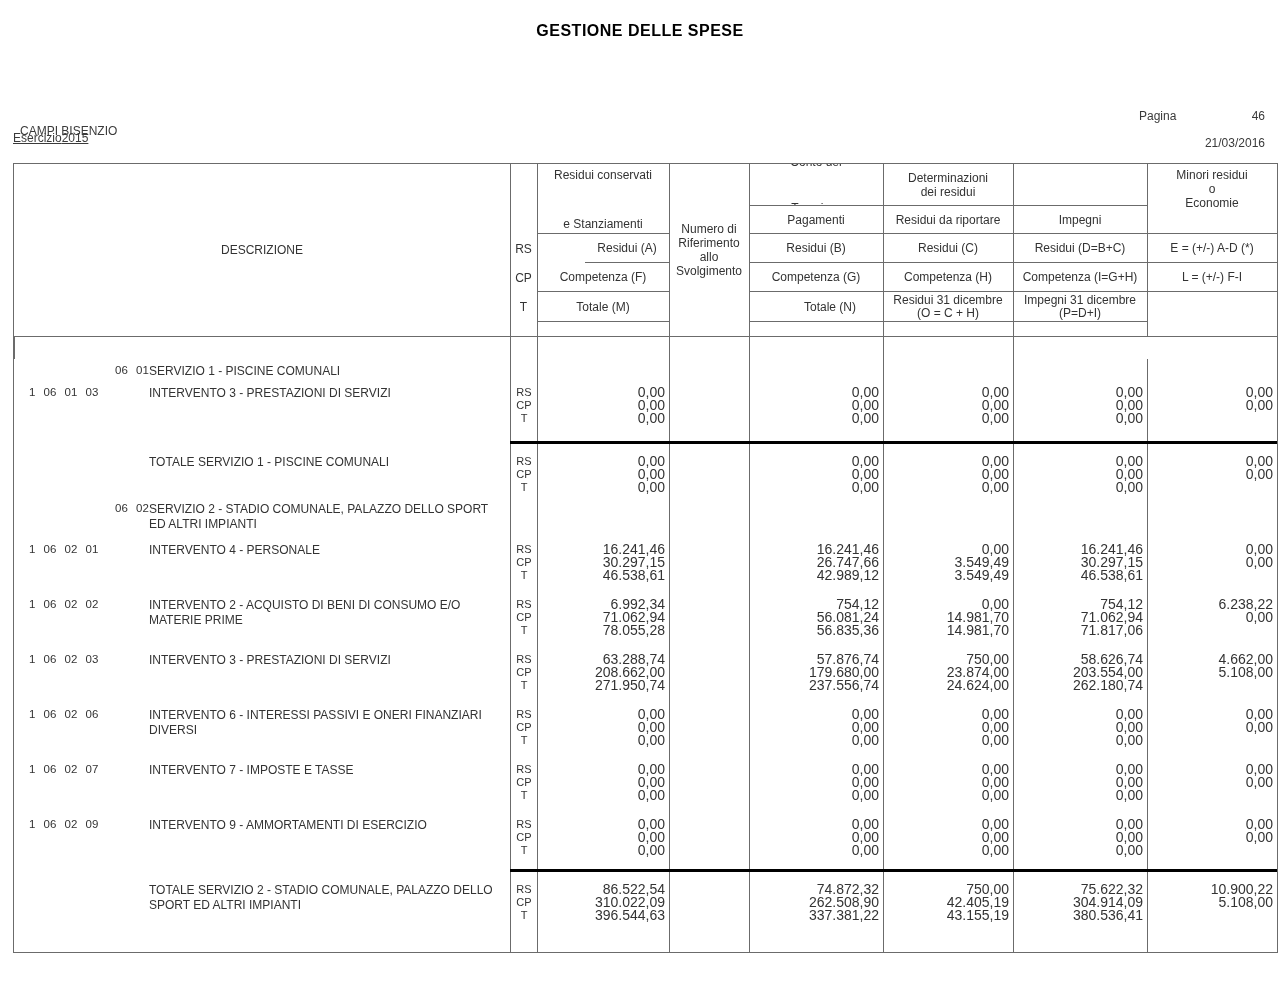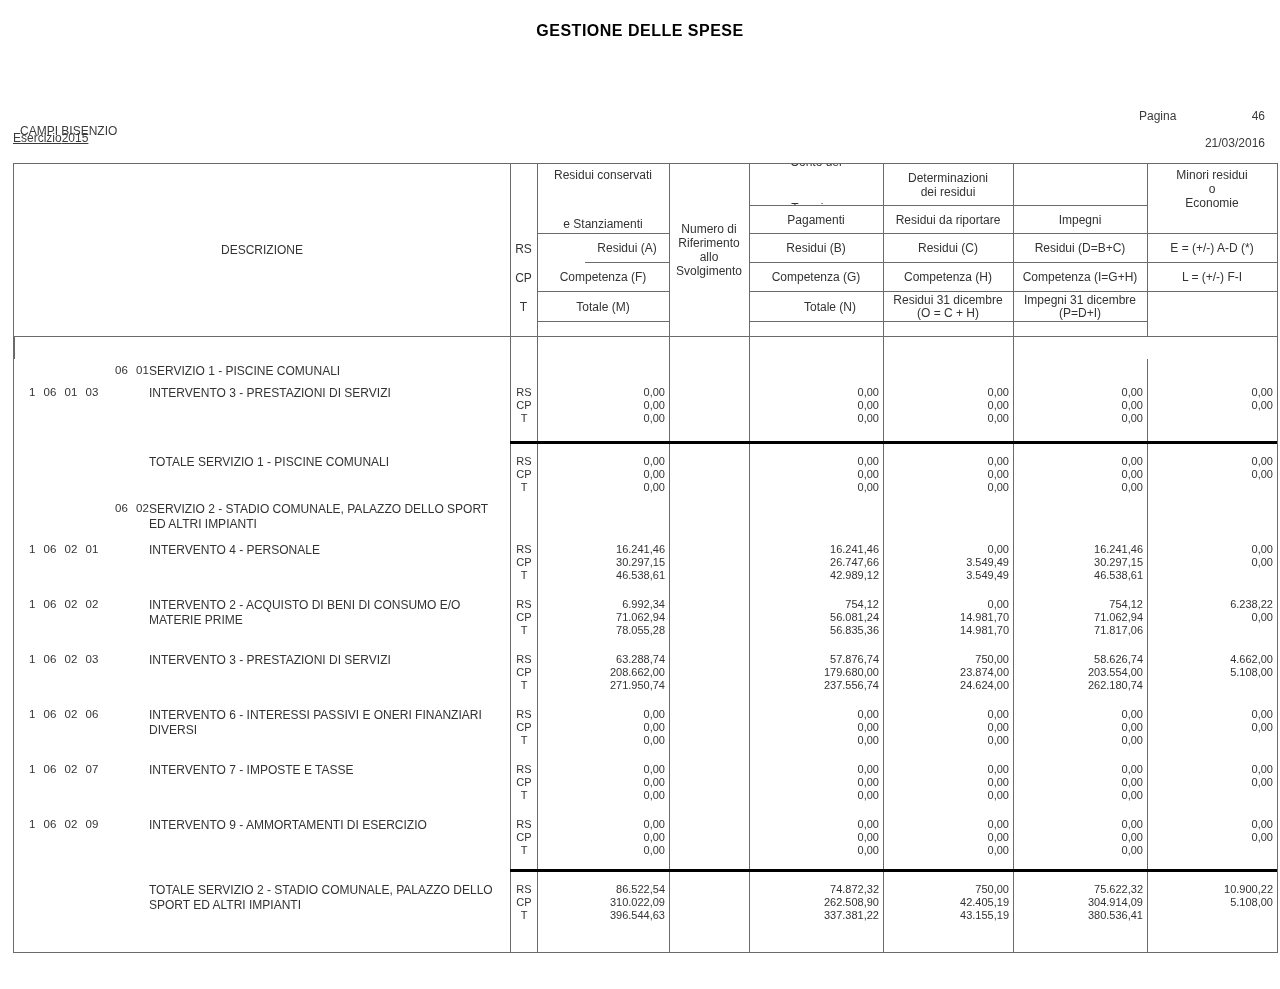--- a/index.html
+++ b/index.html
@@ -45,21 +45,21 @@
   .c-desc{position:relative;}
   .code{position:absolute;left:15px;top:0;font-size:11.5px;word-spacing:5px;white-space:nowrap;}
   .code-section{left:101px;}
   .desc{margin-left:135px;width:345px;font-size:12px;line-height:15px;}
   .row.section .c-desc,.row.data .c-desc{padding-top:5px;}
   .row.section .code,.row.data .code{top:5px;}
   .row.total .c-desc{padding-top:12px;}
   .c-rct{display:flex;flex-direction:column;align-items:center;font-size:11px;line-height:13px;}
   .row.data .c-rct,.row.total .c-rct{padding-top:5px;}
   .row.total .c-rct{padding-top:12px;}
-  .c-a,.c-b,.c-c,.c-d,.c-e{font-size:11px;line-height:13px;text-align:right;}
+  .c-a,.c-b,.c-c,.c-d,.c-e{font-size:14px;line-height:13px;text-align:right;}
   .row.data .valcol,.row.total .valcol{padding-top:5px;}
   .row.total .valcol{padding-top:12px;}
   .val{padding-right:4px;min-height:13px;}
   .thickline{position:absolute;left:496px;right:0;top:-2px;height:3px;background:#000;}
 </style>
 </head>
 <body>
 
 <div class="page">
   <div class="title">GESTIONE DELLE SPESE</div>

